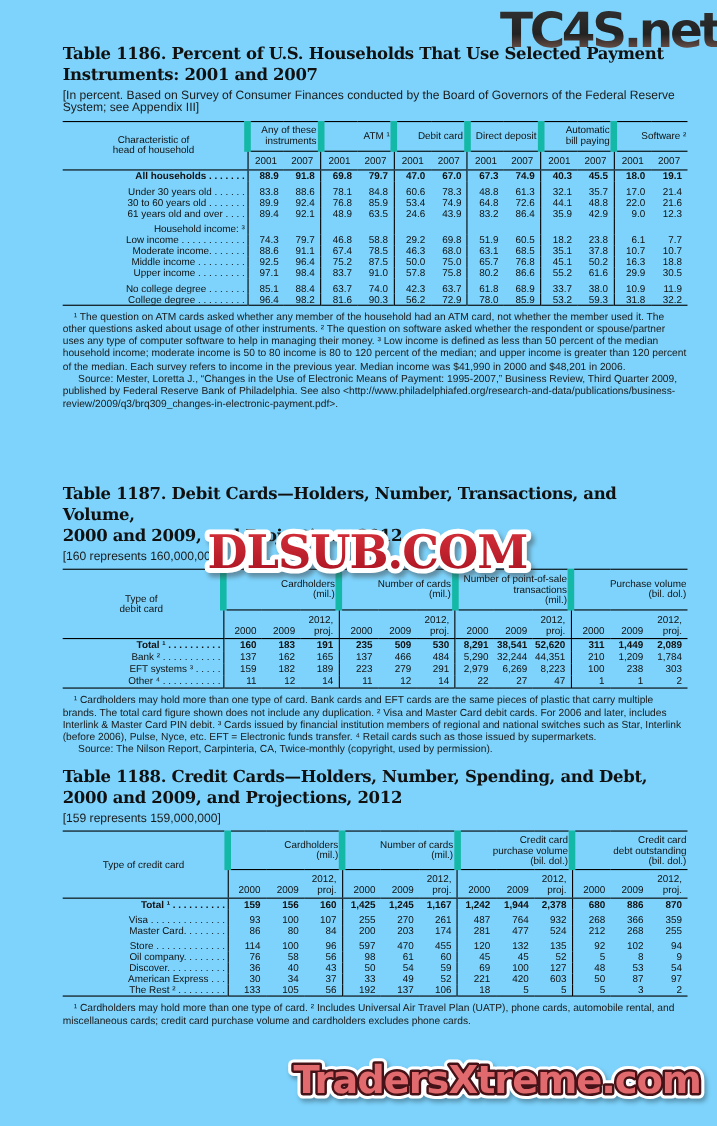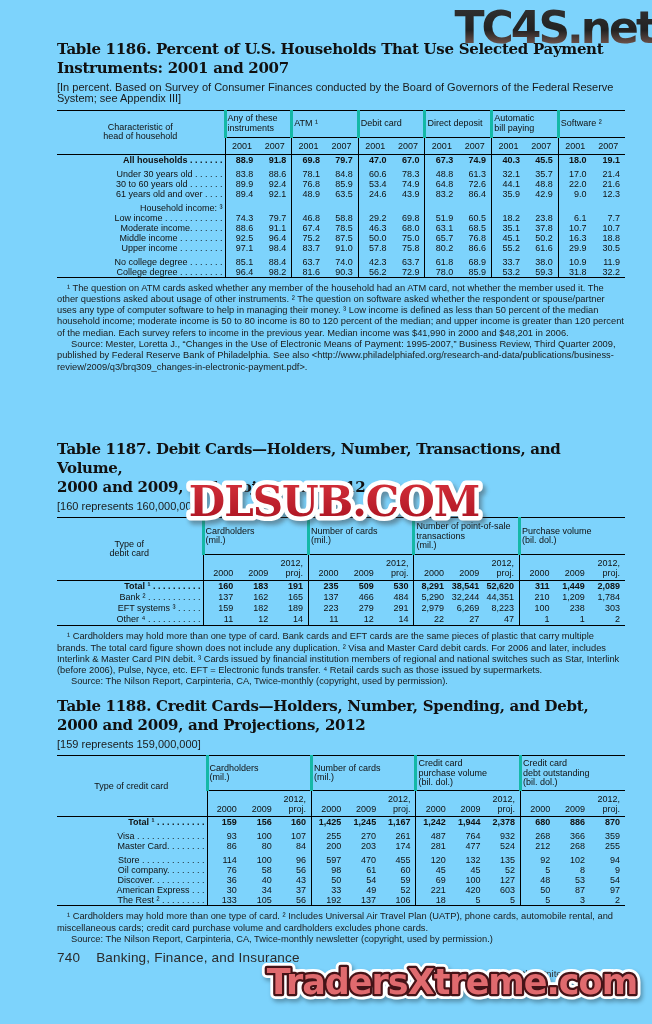--- a/index.html
+++ b/index.html
@@ -11,21 +11,21 @@
   #sec1188{top:697px;}
 
   .tbl-title{font-family:"DejaVu Serif","Liberation Serif",serif;font-weight:bold;
              font-size:15px;line-height:19px;white-space:pre-line;letter-spacing:-0.3px;color:#111;margin:0 0 4px 0;}
   .tbl-note{font-size:11px;line-height:11.3px;margin:0 0 5px 0;color:#1a1a1a;}
 
   table.census{border-collapse:collapse;table-layout:fixed;width:100%;
                border-top:1.5px solid #000;border-bottom:1.5px solid #000;color:#111;}
   .census th{font-weight:normal;font-size:9px;line-height:9.5px;white-space:pre-line;padding:1px 1px;}
   .census th.stub-h{border-bottom:1.5px solid #000;text-align:center;vertical-align:middle;}
-  .census th.grp{border-left:3px solid #14b8a6;border-bottom:1px solid #000;text-align:left;vertical-align:middle;}
+  .census th.grp{border-left:6px solid #14b8a6;border-bottom:1px solid #000;text-align:right;vertical-align:middle;}
   .census th.yr{border-bottom:1.5px solid #000;vertical-align:bottom;}
   .census th.yr.gl,.census td.gl{border-left:1px solid #000;}
   .census td{font-size:9px;padding:0 2px;vertical-align:bottom;}
   .census td.num{text-align:right;padding-right:5px;}
   .census td.lbl{text-align:right;white-space:nowrap;overflow:hidden;padding-left:2px;}
   .census td.ind{padding-left:11px;}
   .census tr.bold td{font-weight:bold;}
   .census tr.bold td.lbl{padding-left:8px;}
   .census tr.gap td{padding-top:4px;}
 
@@ -584,30 +584,23 @@
               <td class="num">5</td>
               <td class="num gl">5</td>
               <td class="num">3</td>
               <td class="num">2</td>
             </tr>
           </tbody>
         </table>
       </div>
     <div class="fnblock">
       <p class="fn">¹ Cardholders may hold more than one type of card. ² Includes Universal Air Travel Plan (UATP), phone cards, automobile rental, and miscellaneous cards; credit card purchase volume and cardholders excludes phone cards.</p>
-      <p class="src">Source: The Nilson Report, Carpinteria, CA, Twice-monthly newsletter (copyright, used by permission.)</p>
     </div>
   </div>
 
-  <div id="pagefoot">
-    <div class="footline">
-      <span class="pageno">740</span><span>Banking, Finance, and Insurance</span>
-    </div>
-    <div class="imprint">U.S. Census Bureau, Statistical Abstract of the United States: 2012</div>
-  </div>
 
   <svg class="wm" id="wm-top" width="224" height="58" viewBox="0 0 224 58">
     <defs>
       <linearGradient id="gradTop" x1="0" y1="0" x2="0" y2="1">
         <stop offset="0" stop-color="#343434"></stop>
         <stop offset="0.55" stop-color="#222222"></stop>
         <stop offset="1" stop-color="#9c7064"></stop>
       </linearGradient>
     </defs>
     <text x="222" y="46" text-anchor="end" font-family="DejaVu Sans, sans-serif" font-size="44" font-weight="bold" letter-spacing="-3" fill="url(#gradTop)">TC4S.net</text>

